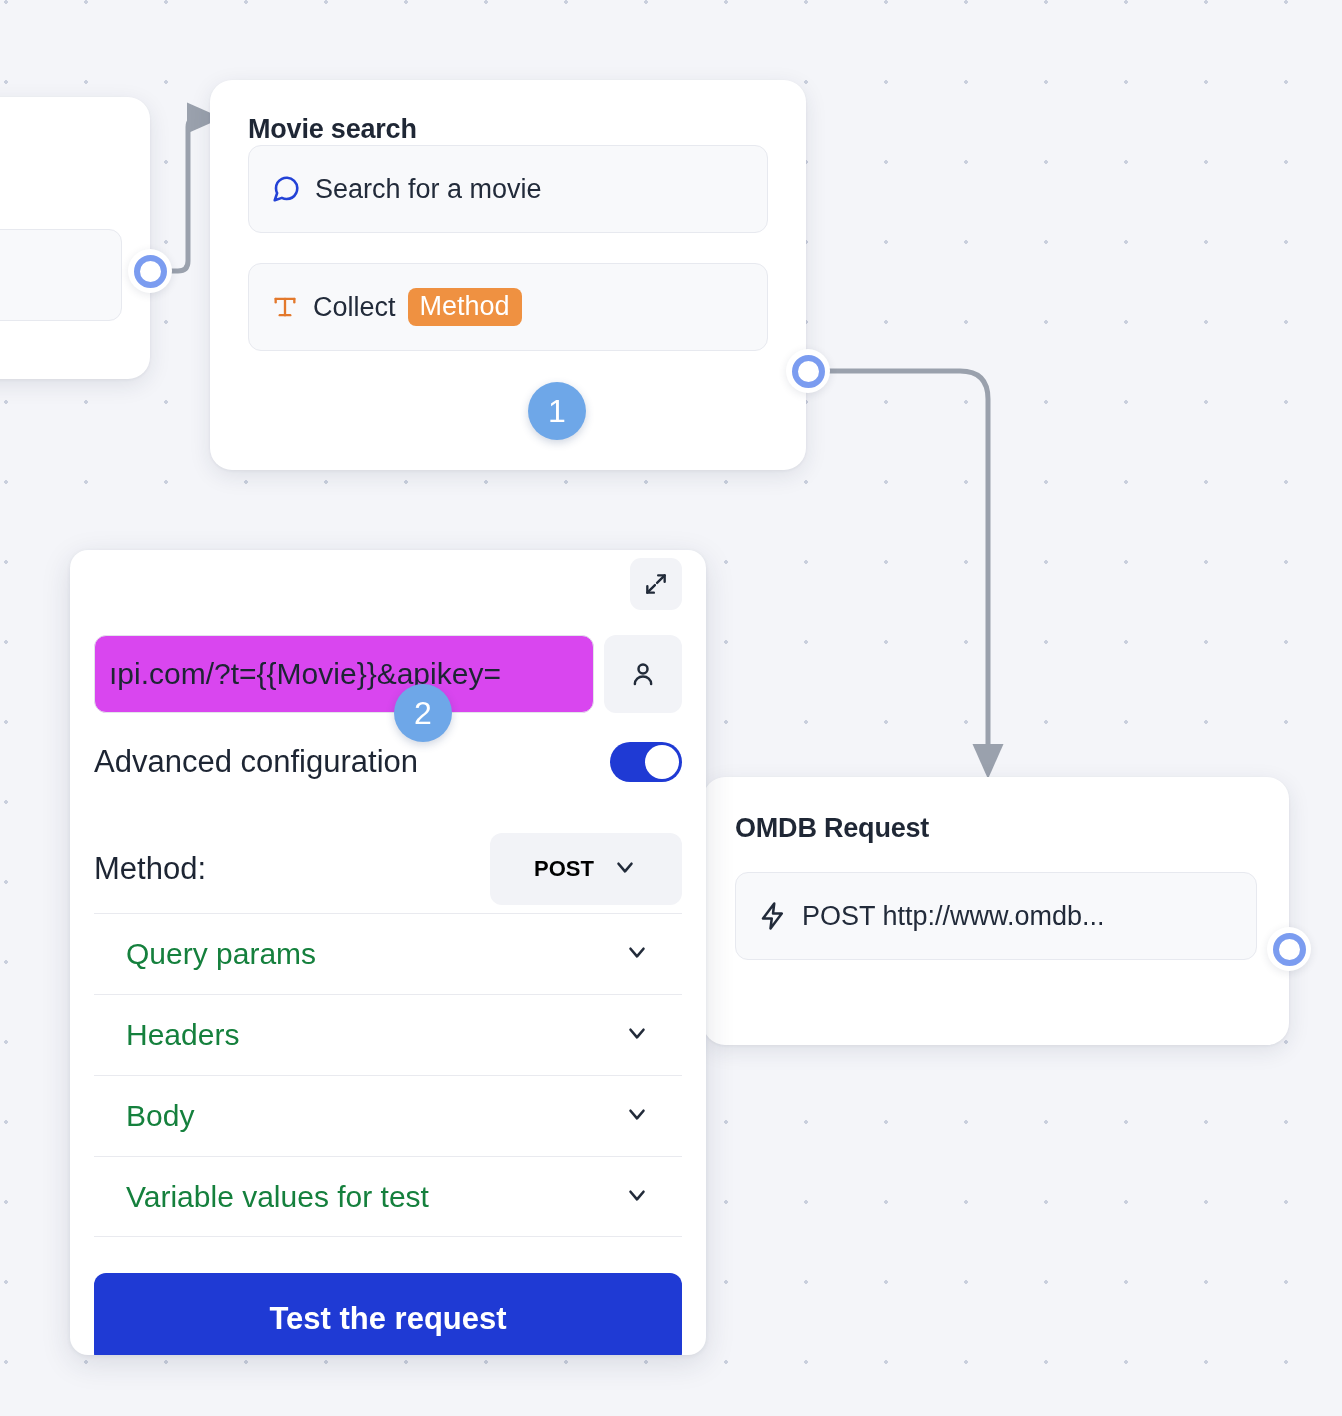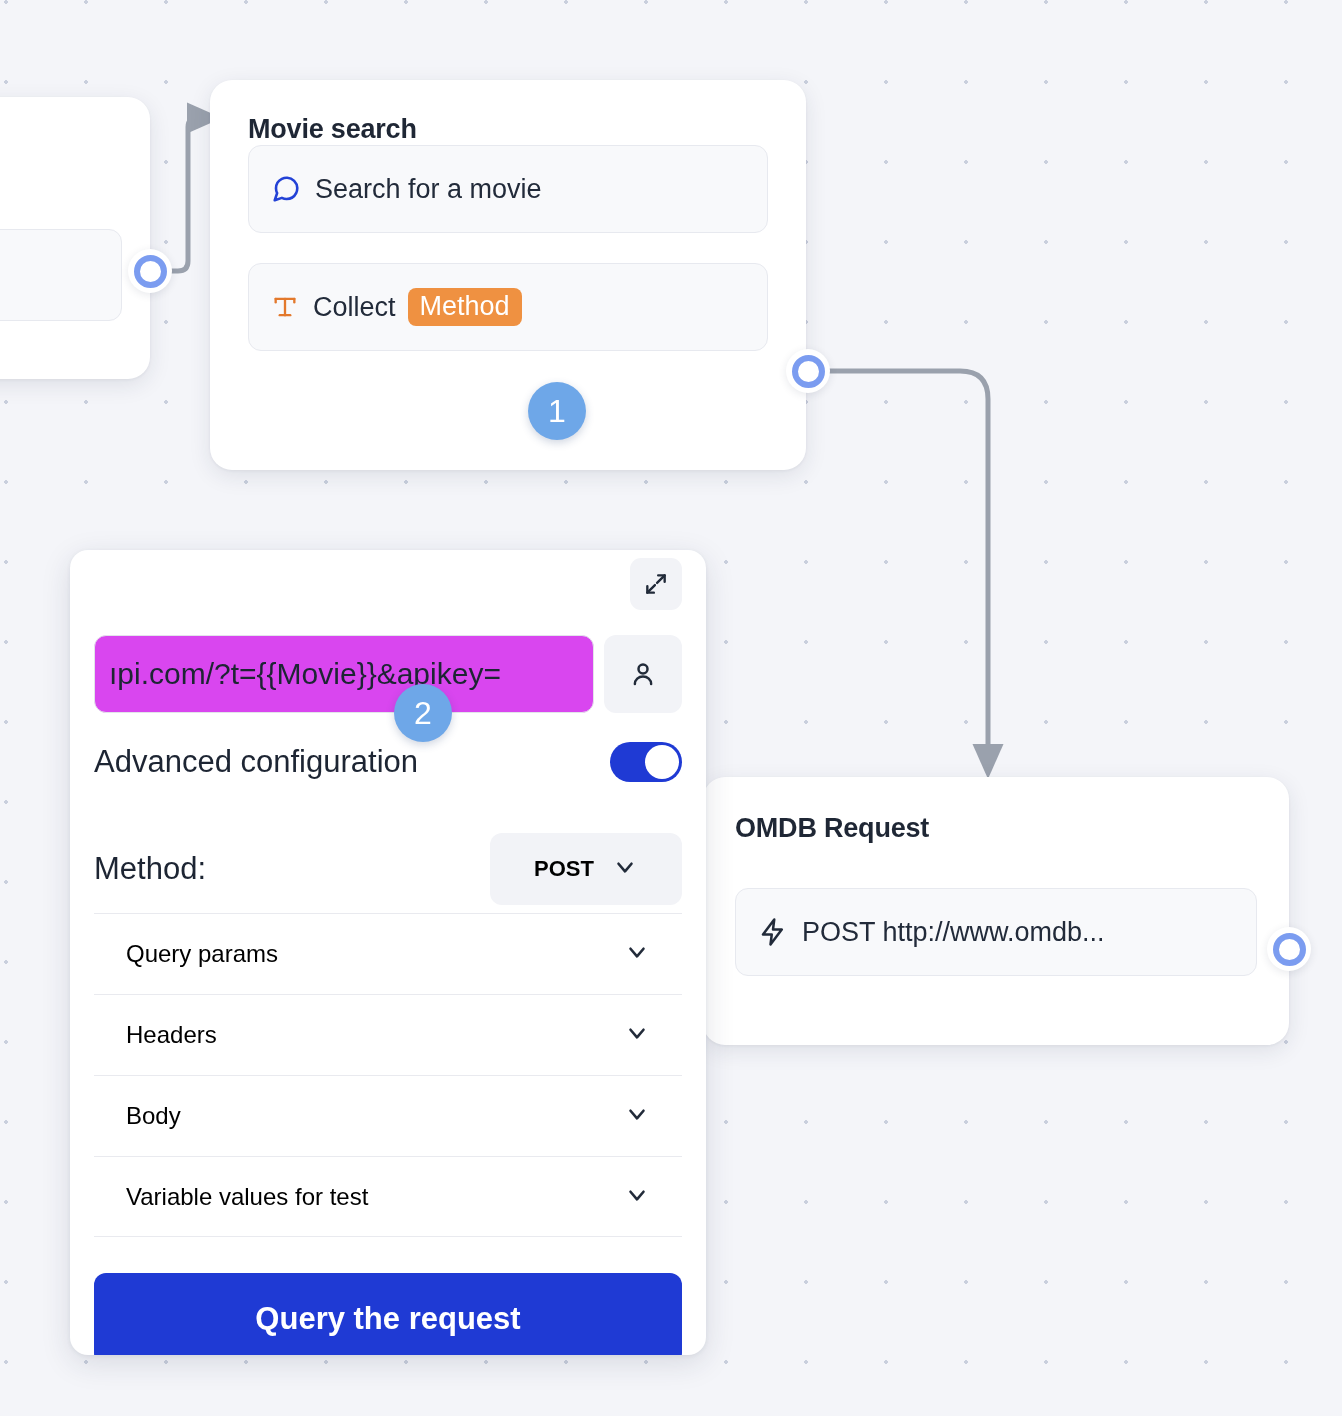--- a/index.html
+++ b/index.html
@@ -132,21 +132,21 @@
   }
   #node-movie .node-title { }
   #node-movie .node-row { margin-bottom: 30px; }
 
   
   #node-omdb {
     left: 703px; top: 777px;
     width: 586px; height: 268px;
     padding: 36px 32px;
   }
-  #node-omdb .node-title { margin-bottom: 44px; }
+  #node-omdb .node-title { margin-bottom: 28px; }
 
   
   .edge-chevron {
     position: absolute;
     left: -16px; top: 140px;
     z-index: 2;
   }
 
   
   #config-panel {
@@ -257,21 +257,21 @@
     width: 588px;
   }
   .acc-item {
     height: 81px;
     border-top: 1px solid #e9eaef;
     display: flex; align-items: center; justify-content: space-between;
     padding: 0 32px;
     cursor: pointer;
   }
   .acc-item:last-of-type { border-bottom: 1px solid #e9eaef; }
-  .acc-label { font-size: 24px; color: #000000; }
+  .acc-label { font-size: 30px; color: #15803d; }
 
   .test-btn {
     position: absolute;
     left: 24px; top: 723px;
     width: 588px; height: 92px;
     background: #1f3ad4;
     border: none;
     border-radius: 12px;
     color: #ffffff;
     font-family: "Liberation Sans", sans-serif;
@@ -424,18 +424,18 @@
       <div class="acc-item">
         <span class="acc-label">Variable values for test</span>
         <span>
           <svg width="26" height="26" viewBox="0 0 24 24" fill="none" stroke="#222b3a" stroke-width="2.4" stroke-linecap="round" stroke-linejoin="round">
             <polyline points="6 9 12 16 18 9"></polyline>
           </svg>
         </span>
       </div>
     </div>
 
-    <button class="test-btn">Query the request</button>
+    <button class="test-btn">Test the request</button>
   </div>
 
   <div class="marker" style="left:394px; top:684px;">2</div>
 
 </div>
 
 </body></html>

